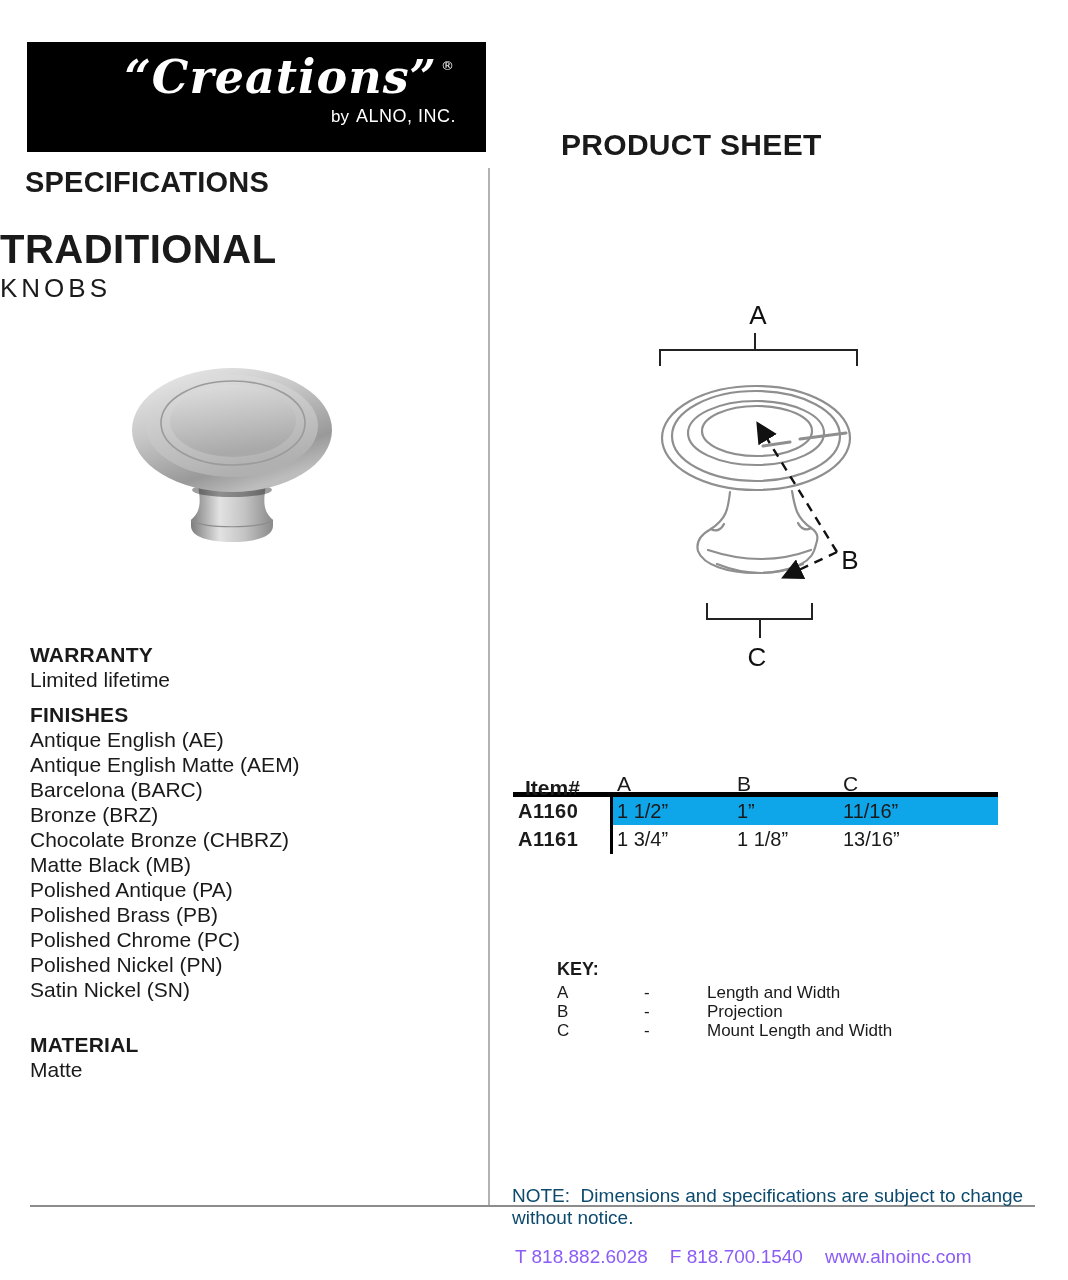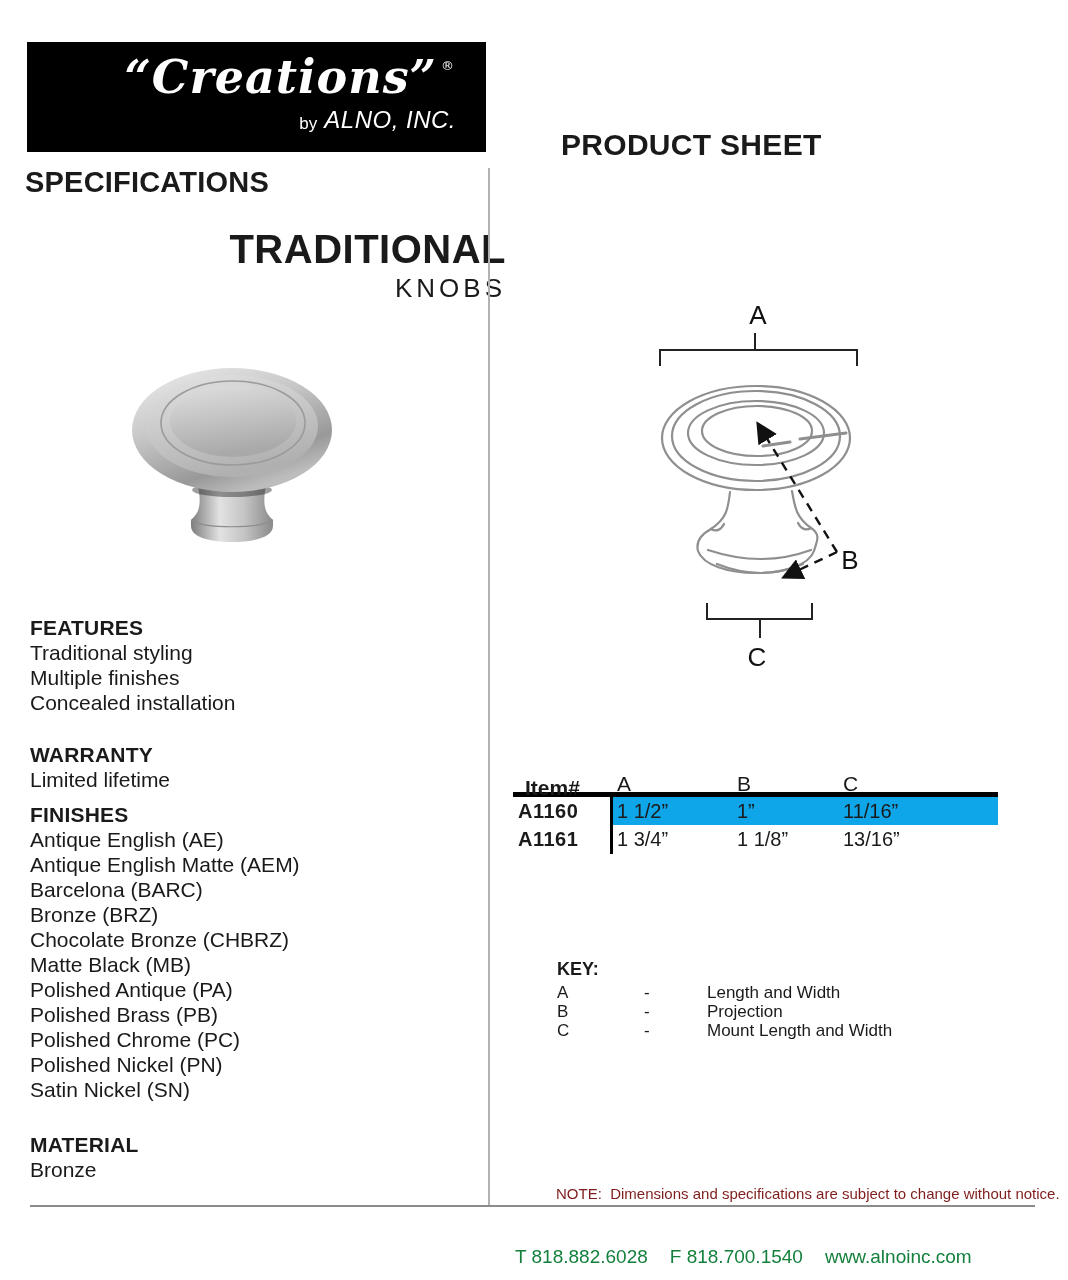--- a/index.html
+++ b/index.html
@@ -16,25 +16,25 @@
     align-items:flex-end; padding:6px 30px 10px 10px;
   }
   .logo-brand-line { display:flex; align-items:flex-start; margin-right:2px; }
   .logo-script {
     font-family:"DejaVu Serif", serif; font-style:italic; font-weight:bold;
     font-size:46px; line-height:58px; letter-spacing:1px;
   }
   .logo-reg { font-size:13px; line-height:16px; margin-top:10px; margin-left:4px; font-family:"DejaVu Sans", sans-serif; }
   .logo-byline { display:flex; align-items:flex-end; gap:7px; margin-top:0px; }
   .logo-by { font-size:17px; }
-  .logo-co { font-size:24px; letter-spacing:0.5px;font-style:italic; }
+  .logo-co { font-size:18px; letter-spacing:0.5px; }
 
   
   .spec-heading { position:absolute; left:25px; top:166px; font-size:29px; font-weight:bold; letter-spacing:0.2px; }
-  .title-block { position:absolute; left:0; top:228px; width:466px; text-align:right;margin-left:40px; }
+  .title-block { position:absolute; left:0; top:228px; width:466px; text-align:left; }
   .page-title { font-size:40px; font-weight:bold; letter-spacing:0.5px; line-height:42px; }
   .page-subtitle { font-size:26px; letter-spacing:4px; margin-top:3px; }
 
   .photo-svg { position:absolute; left:120px; top:362px; }
 
   .left-col { position:absolute; left:30px; top:615px; width:440px; font-size:21px; line-height:25px; }
   .sec h3 { font-size:21px; font-weight:bold; letter-spacing:0.2px; }
   .sec ul { list-style:none; }
   .sec-warranty { margin-top:27px; }
   .sec-finishes { margin-top:10px; }
@@ -67,22 +67,22 @@
   .tbody .c-val { padding-left:7px; height:100%; display:flex; align-items:center; }
   .trow.hl .c-val { background:#0ea5e9; }
   .tbody .vline { position:absolute; left:97px; top:0; width:3px; height:57px; background:#000; }
 
   
   .key-block { position:absolute; left:513px; top:960px; font-size:17px; line-height:19px;margin-left:44px; }
   .key-heading { font-size:18px; font-weight:bold; margin-bottom:4px; }
   .key-row { display:grid; grid-template-columns:87px 63px auto; }
 
   
-  .note-text { position:absolute; left:512px; top:1185px; font-size:15px; color:#7f1d1d;margin-left:44px; }
-  .footer { position:absolute; left:515px; top:1246px; display:flex; gap:22px; font-size:19px; color:#15803d; }
+  .note-text { position:absolute; left:512px; top:1185px; font-size:19px; color:#0c4a6e; }
+  .footer { position:absolute; left:515px; top:1246px; display:flex; gap:22px; font-size:19px; color:#8b5cf6; }
 </style>
 </head>
 <body>
 
 <div class="page">
 
   <div class="logo-box">
     <div class="logo-brand-line">
       <span class="logo-script">“Creations”</span>
       <span class="logo-reg">®</span>
@@ -127,28 +127,20 @@
     <path d="M77,118 C82,142 80,150 71,158 L71,164 C71,175 89,180 112,180 C135,180 153,175 153,164 L153,158 C144,150 142,142 147,118 Z" fill="url(#gStem)"></path>
     <path d="M71,158 C84,167 140,167 153,158" fill="none" stroke="#8d8d8d" stroke-width="1.2"></path>
     <ellipse cx="112" cy="128" rx="40" ry="7" fill="rgba(40,40,40,0.45)"></ellipse>
     <ellipse cx="112" cy="68" rx="100" ry="62" fill="url(#gBody)"></ellipse>
     <ellipse cx="112" cy="64" rx="86" ry="51" fill="url(#gRim)"></ellipse>
     <ellipse cx="113" cy="61" rx="72" ry="42" fill="none" stroke="#9b9b9b" stroke-width="1.6"></ellipse>
     <ellipse cx="113" cy="59" rx="63" ry="36" fill="url(#gFace)"></ellipse>
   </svg>
 
   <div class="left-col">
-    <div class="sec sec-features">
-      <h3>FEATURES</h3>
-      <ul>
-        <li>Traditional styling</li>
-        <li>Multiple finishes</li>
-        <li>Concealed installation</li>
-      </ul>
-    </div>
     <div class="sec sec-warranty">
       <h3>WARRANTY</h3>
       <ul>
         <li>Limited lifetime</li>
       </ul>
     </div>
     <div class="sec sec-finishes">
       <h3>FINISHES</h3>
       <ul>
         <li>Antique English (AE)</li>
@@ -160,21 +152,21 @@
         <li>Polished Antique (PA)</li>
         <li>Polished Brass (PB)</li>
         <li>Polished Chrome (PC)</li>
         <li>Polished Nickel (PN)</li>
         <li>Satin Nickel (SN)</li>
       </ul>
     </div>
     <div class="sec sec-material">
       <h3>MATERIAL</h3>
       <ul>
-        <li>Bronze</li>
+        <li>Matte</li>
       </ul>
     </div>
   </div>
 
   <div class="divider-v"></div>
   <div class="rule-bottom"></div>
 
   <div class="product-sheet">PRODUCT SHEET</div>
 
   <svg class="diagram-svg" width="230" height="390" viewBox="0 0 230 390" aria-hidden="true">

